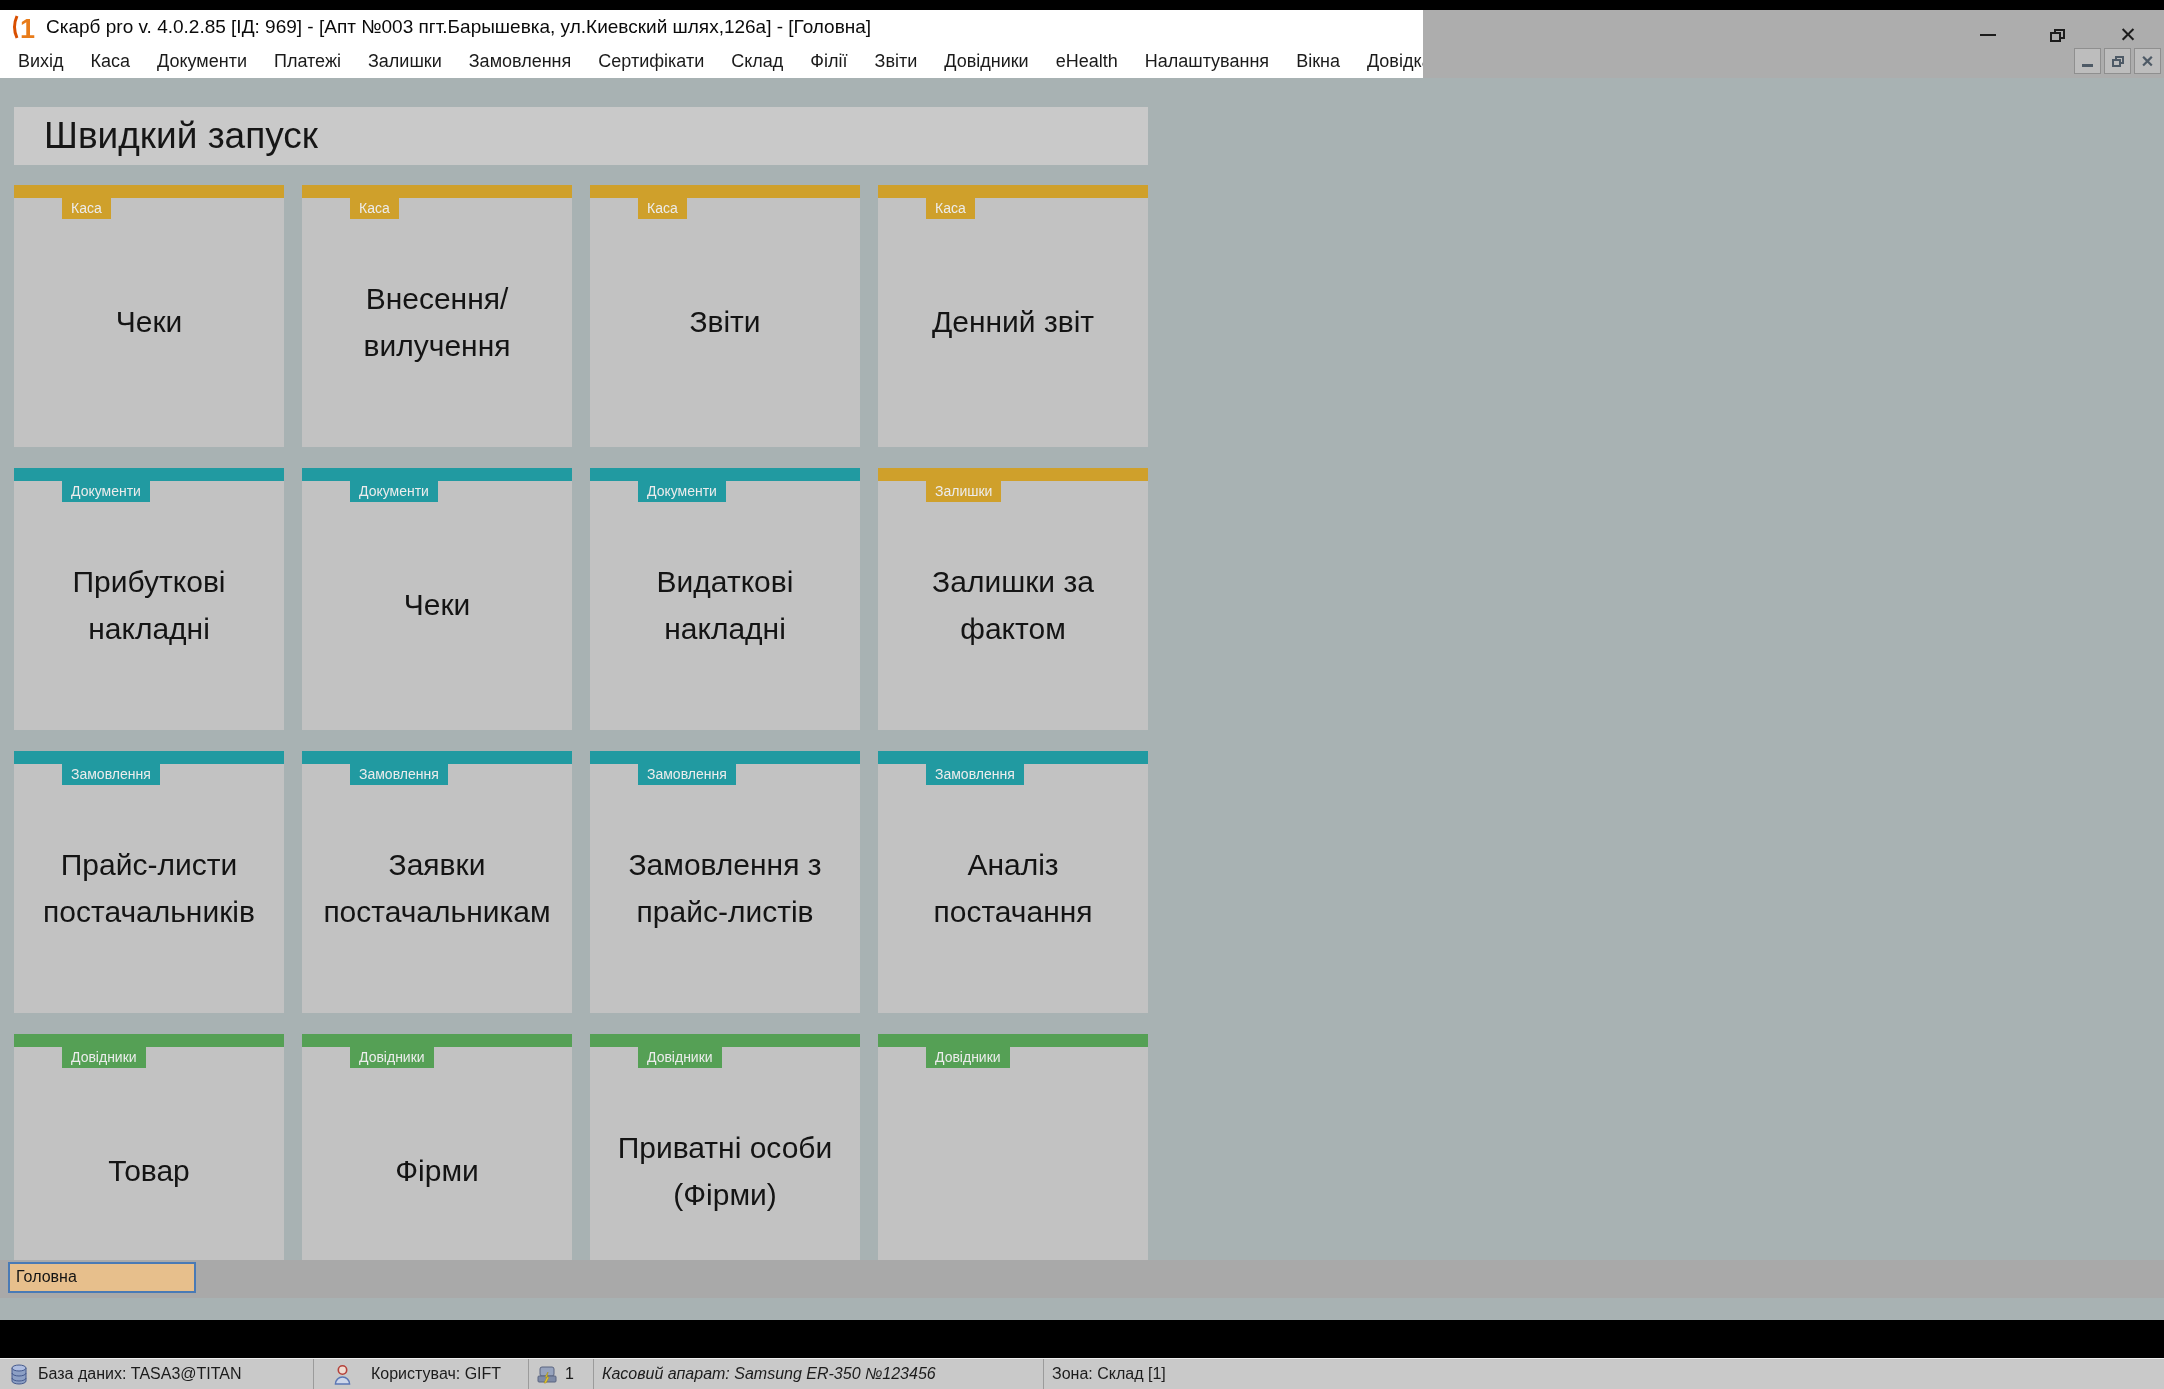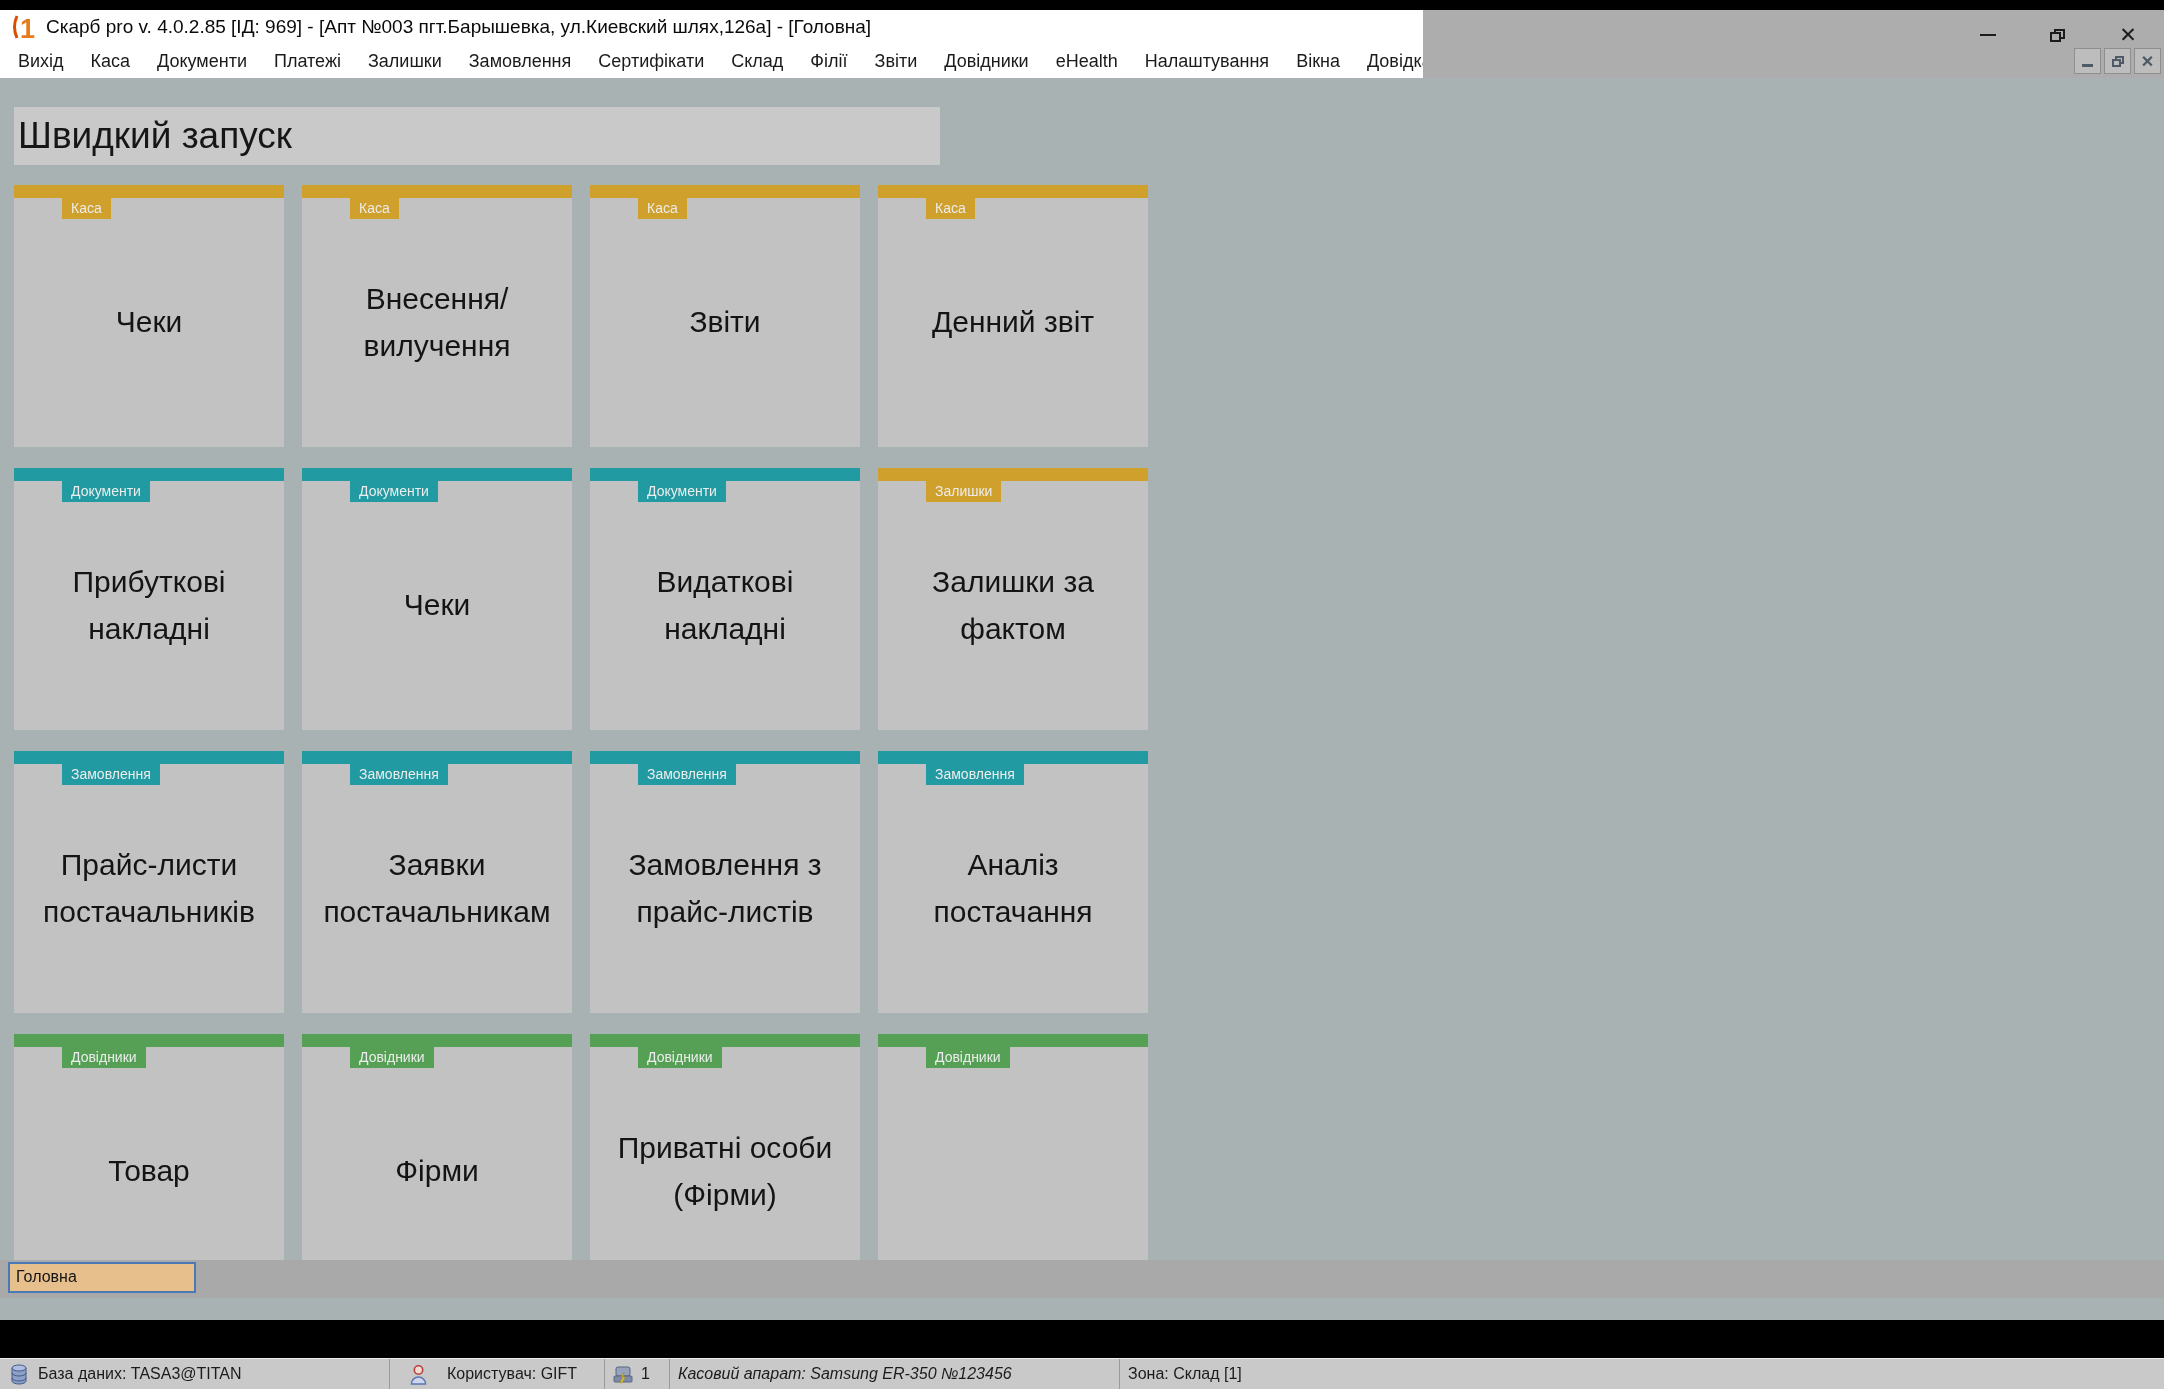--- a/index.html
+++ b/index.html
@@ -33,22 +33,22 @@
   .mdi-btn .minbar { width:11px; height:3px; background:#4e5a66; margin-top:8px; }
   .mdi-restore { position:relative; width:12px; height:11px; }
   .mdi-restore .back { position:absolute; right:0; top:0; width:9px; height:8px; border:2px solid #4e5a66; }
   .mdi-restore .front { position:absolute; left:0; bottom:0; width:9px; height:8px; border:2px solid #4e5a66; background:#bdbdbd; }
   .mdi-btn.x { color:#4e5a66; font-size:16px; font-weight:bold; }
 
   
   .content { position:absolute; left:0; top:78px; width:2164px; height:1242px; background:#a8b2b3; }
 
   .ql-header {
-    position:absolute; left:14px; top:107px; width:926px; height:58px;
-    background:#c9c9c9; display:flex; align-items:center; padding-left:4px;
+    position:absolute; left:14px; top:107px; width:1134px; height:58px;
+    background:#c9c9c9; display:flex; align-items:center; padding-left:30px;
     font-size:37px; color:#161616;
   }
 
   .tile {
     position:absolute; width:270px; height:262px; background:#c2c2c2; cursor:pointer;
   }
   .tile .bar { position:absolute; left:0; top:0; width:100%; height:13px; background:var(--cat,#888); }
   .tile .badge {
     position:absolute; left:48px; top:13px; height:21px; line-height:21px;
     background:var(--cat,#888); color:#ececec; font-size:14px; padding:0 9px; white-space:nowrap;
@@ -70,21 +70,21 @@
     background:#e7bf8c; border:2px solid #4a7ab5;
     font-size:16px; color:#141414; line-height:26px; padding-left:6px; cursor:pointer;
   }
   .status-bar {
     position:absolute; left:0; top:1358px; width:2164px; height:31px;
     background:#c9c9c9; border-top:1px solid #ececec;
     display:flex; align-items:stretch; font-size:16px; color:#1c1c1c;
   }
   .seg { display:flex; align-items:center; border-right:1px solid #9b9b9b; white-space:nowrap; }
   .seg:last-child { border-right:none; }
-  .seg-db   { width:390px; padding-left:10px; gap:10px; }
+  .seg-db   { width:314px; padding-left:10px; gap:10px; }
   .seg-user { width:215px; padding-left:20px; gap:20px; }
   .seg-reg1 { width:65px;  padding-left:8px;  gap:8px; }
   .seg-reg  { width:450px; padding-left:8px;font-style:italic; }
   .seg-zone { flex:1; padding-left:8px; }
   .sicon { flex:0 0 auto; display:block; }
 </style>
 </head>
 <body>
 
 <div class="title-band">

